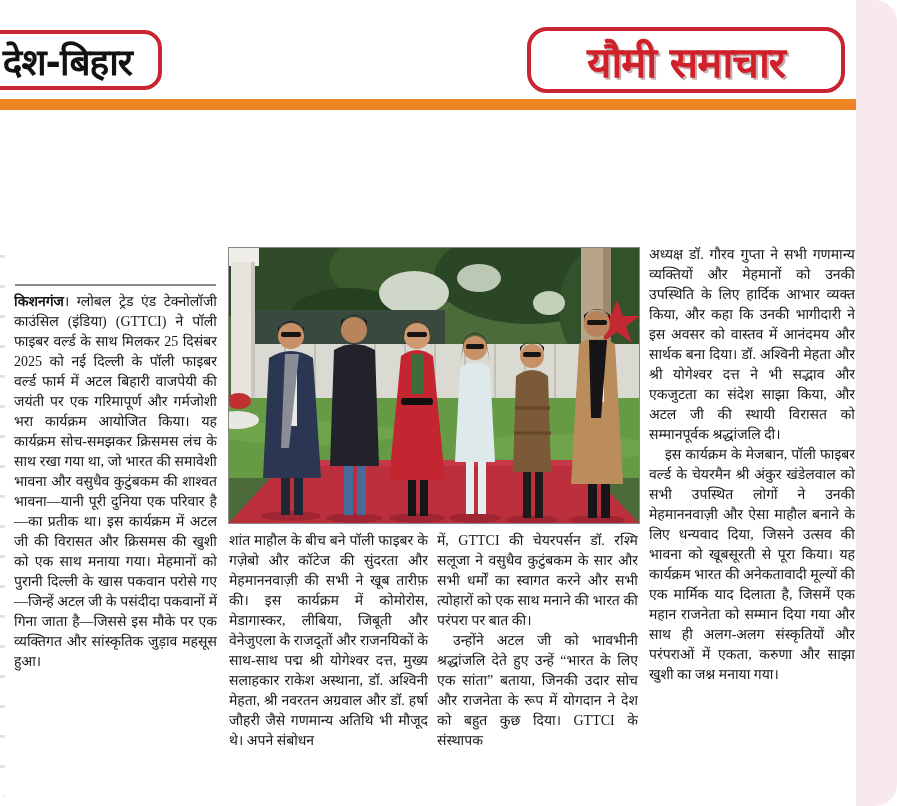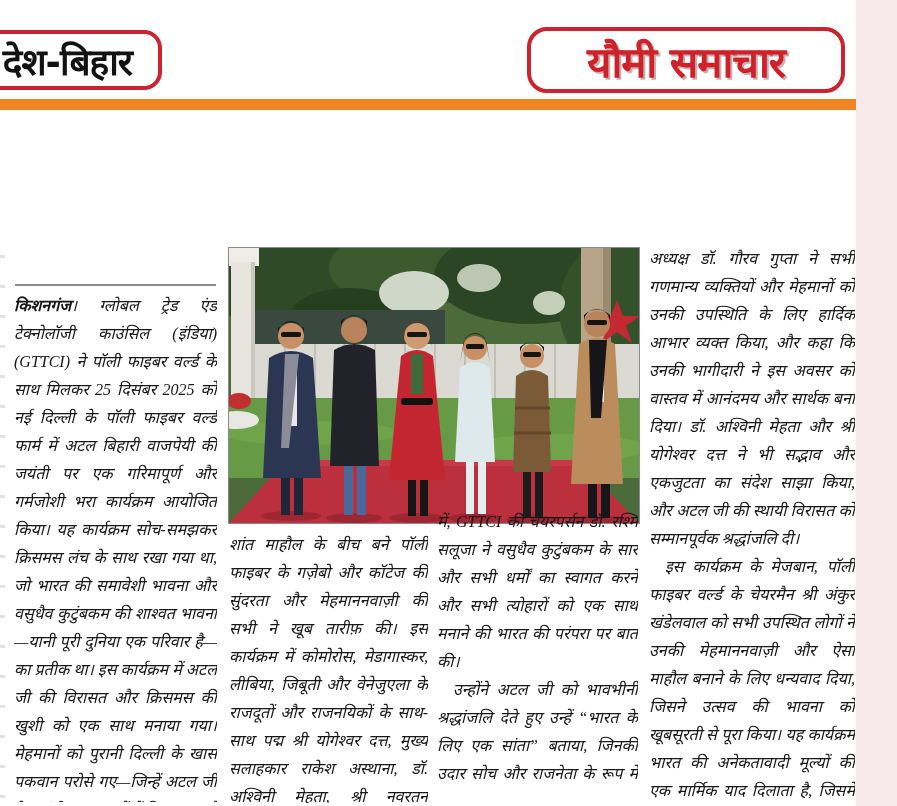--- a/index.html
+++ b/index.html
@@ -1,18 +1,18 @@
 <!DOCTYPE html>
 <html lang="hi" style="--accent-red: #c92430; --logo-red: #d0202a; --bar-orange: #ee8424; --strip-pink: #f8e9ec; --body-text: #1a1a1a; --carpet-red: #bc2f3c; --lawn-green: #679a44; --star-red: #c42833;"><head>
 <meta charset="utf-8">
 <style>
   html,body{margin:0;padding:0;background:#ffffff;}
   .page{
     position:relative;width:897px;height:806px;background:#ffffff;
-    overflow:hidden;font-family:"Liberation Serif", serif;color:#1a1a1a;
+    overflow:hidden;font-family:"Liberation Serif", serif;color:#1a1a1a;border-radius:22px;
   }
   
   .pink-strip{position:absolute;right:0;top:0;width:41px;height:806px;background:var(--strip-pink,#f8e9ec);}
   
   .edge-marks{position:absolute;left:0;top:255px;width:5px;height:545px;
     background:repeating-linear-gradient(180deg,#c9c9c9 0 3px,transparent 3px 30px);opacity:.55;}
   
   .section-box{
     position:absolute;left:-80px;top:30px;width:242px;height:60px;
     border:4px solid var(--accent-red,#c92430);border-radius:18px;background:#fff;
@@ -47,28 +47,28 @@
   .byline-rule{position:absolute;left:15px;top:284px;width:201px;height:2px;background:#8b8b8b;}
   
   .photo{
     position:absolute;left:228px;top:247px;width:412px;height:277px;
     border:1px solid #8a8a8a;box-sizing:border-box;overflow:hidden;background:#4c6b3a;
   }
   .photo svg{display:block;}
   
   .col{
     position:absolute;overflow:hidden;text-align:justify;
-    font-size:16px;line-height:28px;color:#171717;font-style:italic;
+    font-size:14px;line-height:20px;color:#171717;
   }
   .col p{margin:0;}
   .col p.indent{text-indent:16px;}
   .col .lead{font-weight:bold;}
   .col1{left:14px;top:292px;width:203px;height:510px;}
   .col2{left:229px;top:531px;width:199px;height:272px;}
-  .col3{left:437px;top:508px;width:201px;height:272px;}
+  .col3{left:437px;top:531px;width:201px;height:272px;}
   .col4{left:649px;top:245px;width:206px;height:558px;}
 </style>
 </head>
 <body>
 
 <div class="page">
 
   <div class="pink-strip"></div>
   <div class="edge-marks"></div>
 

